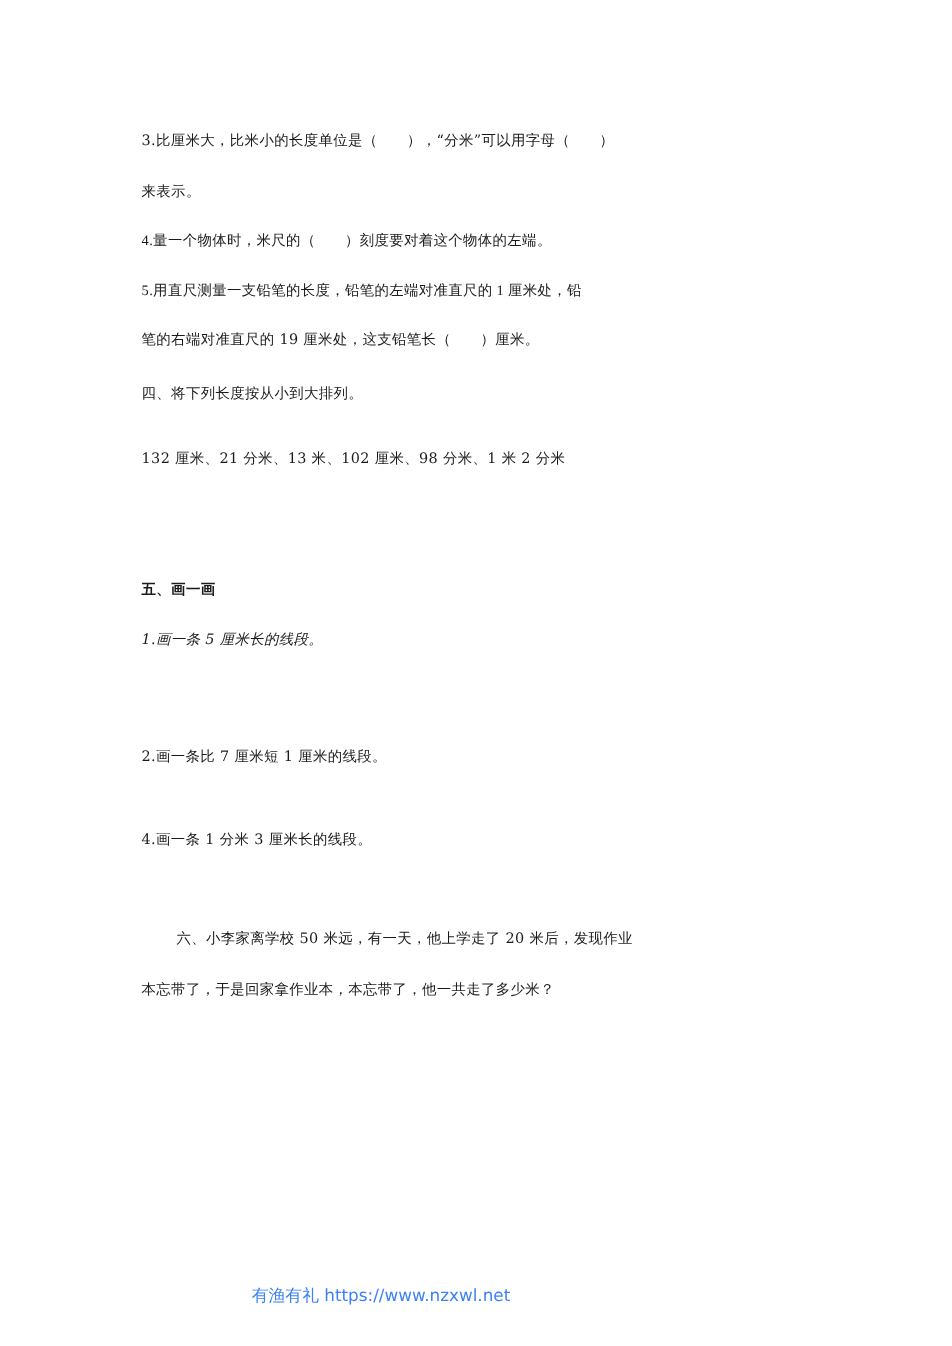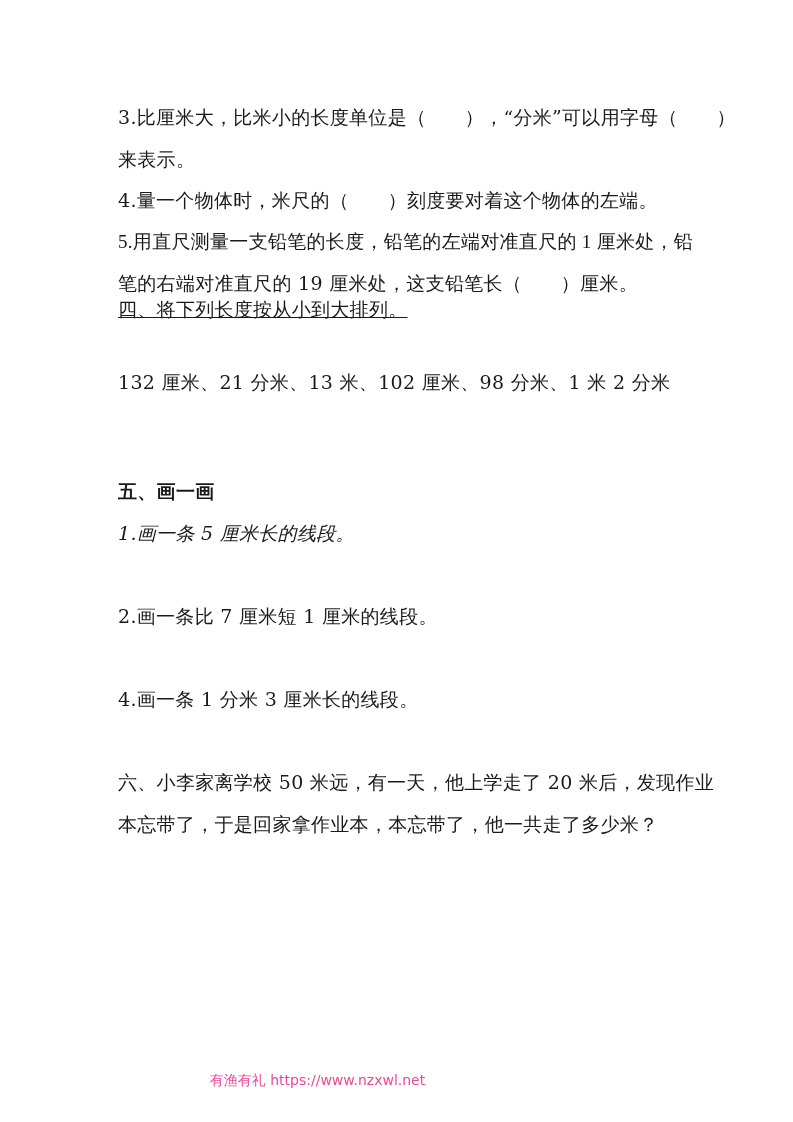--- a/index.html
+++ b/index.html
@@ -11,56 +11,56 @@
       width: 793px;
       height: 1122px;
       position: relative;
       overflow: hidden;
       font-family: "DejaVu Serif", "Liberation Serif", serif;
       color: #1a1a1a;
     }
     .line {
       position: absolute;
       left: 118px;
-      font-size: 19px;
+      font-size: 12px;
       line-height: 20px;
       white-space: nowrap;
       letter-spacing: 0.3px;
     }
     .footer {
       position: absolute;
       left: 0;
       width: 635px;
       top: 1071px;
       text-align: center;
       font-family: "DejaVu Sans", "Liberation Sans", sans-serif;
       font-size: 14px;
-      color: #ec4899;
+      color: #3b82f6;
       line-height: 18px;
     }
   </style>
 </head>
 <body>
 
 <div>
 
   <div class="line" style="top:107px;">3.比厘米大，比米小的长度单位是（　　），“分米”可以用字母（　　）</div>
   <div class="line" style="top:149px;">来表示。</div>
 
-  <div class="line" style="top:190px;">4.量一个物体时，米尺的（　　）刻度要对着这个物体的左端。</div>
+  <div class="line" style="top:190px;font-family:Liberation Serif, serif;">4.量一个物体时，米尺的（　　）刻度要对着这个物体的左端。</div>
 
   <div class="line" style="top:232px;font-family:Liberation Serif, serif;">5.用直尺测量一支铅笔的长度，铅笔的左端对准直尺的 1 厘米处，铅</div>
   <div class="line" style="top:273px;">笔的右端对准直尺的 19 厘米处，这支铅笔长（　　）厘米。</div>
 
-  <div class="line" style="top:299px;text-decoration:underline;">四、将下列长度按从小到大排列。</div>
+  <div class="line" style="top:318px;">四、将下列长度按从小到大排列。</div>
   <div class="line" style="top:372px;">132 厘米、21 分米、13 米、102 厘米、98 分米、1 米 2 分米</div>
 
   <div class="line" style="top:481px;font-weight:bold;">五、画一画</div>
   <div class="line" style="top:523px;font-style:italic;">1.画一条 5 厘米长的线段。</div>
-  <div class="line" style="top:606px;">2.画一条比 7 厘米短 1 厘米的线段。</div>
+  <div class="line" style="top:620px;">2.画一条比 7 厘米短 1 厘米的线段。</div>
   <div class="line" style="top:689px;">4.画一条 1 分米 3 厘米长的线段。</div>
 
-  <div class="line" style="top:772px;">六、小李家离学校 50 米远，有一天，他上学走了 20 米后，发现作业</div>
+  <div class="line" style="top:772px;margin-left:29px;">六、小李家离学校 50 米远，有一天，他上学走了 20 米后，发现作业</div>
   <div class="line" style="top:814px;">本忘带了，于是回家拿作业本，本忘带了，他一共走了多少米？</div>
 
   <div class="footer">有渔有礼 https://www.nzxwl.net</div>
 
 </div>
 
 </body></html>

